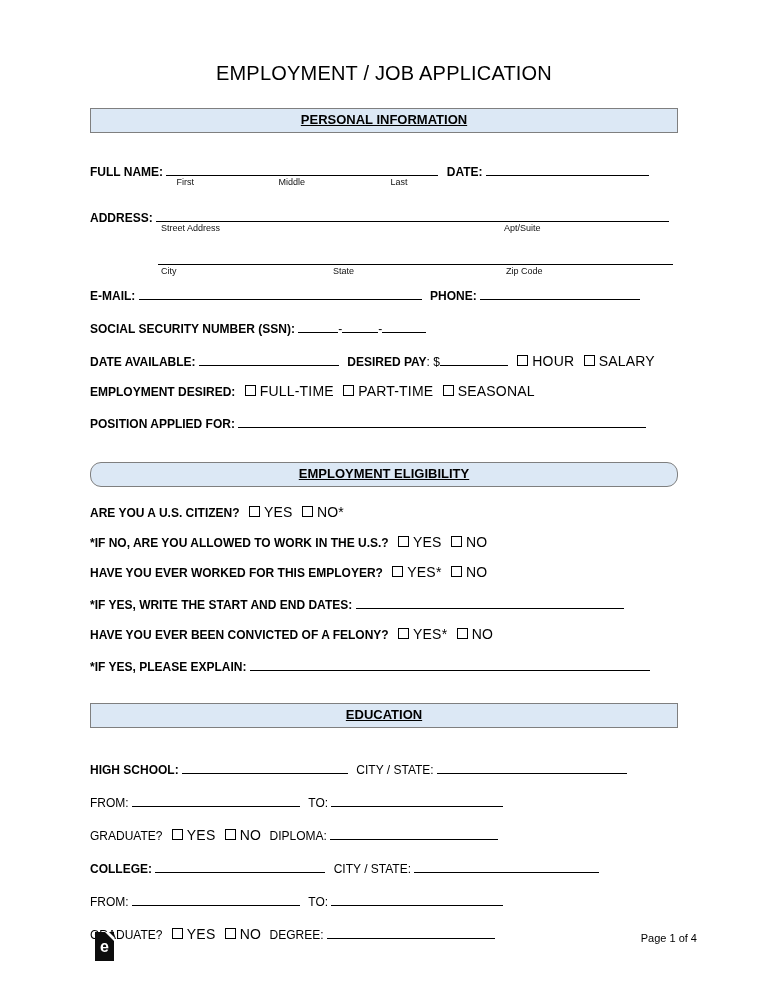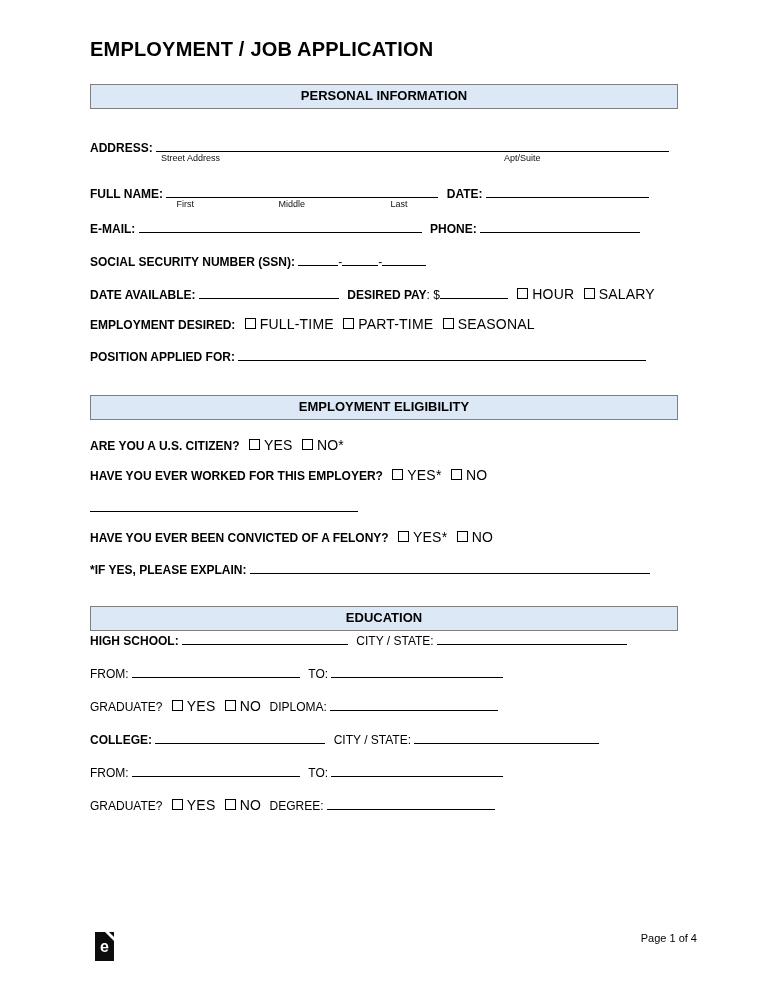--- a/index.html
+++ b/index.html
@@ -2,44 +2,44 @@
 <html><head>
 <meta charset="utf-8">
 <style>
   html,body{margin:0;padding:0;background:#ffffff;}
   .page{
     position:relative;width:768px;height:994px;background:#ffffff;overflow:hidden;
     font-family:"Liberation Sans","DejaVu Sans",sans-serif;color:#000;
   }
   .content{position:absolute;left:90px;top:0;width:588px;}
   .title{
-    padding-top:36px;font-size:20px;font-weight:bold;
+    padding-top:60px;text-align:center;font-size:20px;font-weight:normal;
     line-height:26px;letter-spacing:0.2px;
   }
   .bar{
     box-sizing:border-box;height:25px;margin-top:22px;
     background:#dce8f5;border:1px solid #7f7f7f;
-    text-align:center;font-weight:bold;font-size:13px;line-height:22px;
-  }
-  .bar.mt31{margin-top:31px;}
+    text-align:center;font-weight:bold;font-size:13px;line-height:22px;text-decoration:underline;
+  }
+  .bar.mt31{margin-top:31px;border-radius:11px;}
   .bar.mt29{margin-top:29px;}
   .row{font-size:12px;line-height:14px;white-space:nowrap;}
   .b{font-weight:bold;}
   .sm{font-size:14px;letter-spacing:0.2px;}
   .ul{display:inline-block;height:13px;border-bottom:1px solid #000;}
   .subwrap{position:relative;}
   .sub{position:absolute;top:15px;font-size:9px;line-height:10px;color:#111;white-space:nowrap;}
   .cb{
     display:inline-block;box-sizing:content-box;width:9px;height:9px;
     border:1px solid #000;margin:0 4px 0 6px;background:#fff;
   }
   .gap{margin-left:5px;}
   
   .mt29{margin-top:29px}.mt26{margin-top:26px}.mt30{margin-top:18px}
-  .mt16{margin-top:16px}.mt15{margin-top:15px}.mt32{}
+  .mt16{margin-top:16px}.mt15{margin-top:15px}.mt32{margin-top:32px}
   
   .logo{
     position:absolute;left:95px;top:932px;width:19px;height:29px;background:#0d0d0d;
   }
   .logo::before{ 
     content:"";position:absolute;top:0;right:0;width:0;height:0;
     border-top:9px solid #ffffff;border-left:9px solid transparent;
   }
   .logo::after{ 
     content:"";position:absolute;top:0;right:0;width:0;height:0;
@@ -53,40 +53,47 @@
 </style>
 </head>
 <body>
 
 <div class="page">
   <div class="content">
 
     <div class="title">EMPLOYMENT / JOB APPLICATION</div>
 
     <div class="bar">PERSONAL INFORMATION</div>
-
-    <div class="row mt29">
-      <span class="b">ADDRESS:</span>
-      <span class="ul subwrap" style="width:513px">
-        <span class="sub" style="left:5px">Street Address</span>
-        <span class="sub" style="left:348px">Apt/Suite</span>
-      </span>
-    </div>
 
     <div class="row mt29">
       <span class="b">FULL NAME:</span>
       <span class="ul subwrap" style="width:272px">
         <span class="sub" style="left:10px">First</span>
         <span class="sub" style="left:112px">Middle</span>
         <span class="sub" style="left:224px">Last</span>
       </span>
       <span class="b gap">DATE:</span>
       <span class="ul" style="width:163px"></span>
     </div>
 
+    <div class="row mt29">
+      <span class="b">ADDRESS:</span>
+      <span class="ul subwrap" style="width:513px">
+        <span class="sub" style="left:5px">Street Address</span>
+        <span class="sub" style="left:348px">Apt/Suite</span>
+      </span>
+    </div>
+
+    <div class="row mt26" style="margin-left:68px">
+      <span class="ul subwrap" style="width:515px">
+        <span class="sub" style="left:3px">City</span>
+        <span class="sub" style="left:175px">State</span>
+        <span class="sub" style="left:348px">Zip Code</span>
+      </span>
+    </div>
 
     <div class="row mt30">
       <span class="b">E-MAIL:</span>
       <span class="ul" style="width:283px"></span>
       <span class="b gap">PHONE:</span>
       <span class="ul" style="width:160px"></span>
     </div>
 
     <div class="row mt16">
       <span class="b">SOCIAL SECURITY NUMBER (SSN):</span>
@@ -114,28 +121,34 @@
     </div>
 
     <div class="bar mt31">EMPLOYMENT ELIGIBILITY</div>
 
     <div class="row mt30">
       <span class="b">ARE YOU A U.S. CITIZEN?</span>
       <span class="cb"></span><span class="sm">YES</span>
       <span class="cb"></span><span class="sm">NO*</span>
     </div>
 
+    <div class="row mt15">
+      <span class="b">*IF NO, ARE YOU ALLOWED TO WORK IN THE U.S.?</span>
+      <span class="cb"></span><span class="sm">YES</span>
+      <span class="cb"></span><span class="sm">NO</span>
+    </div>
 
     <div class="row mt15">
       <span class="b">HAVE YOU EVER WORKED FOR THIS EMPLOYER?</span>
       <span class="cb"></span><span class="sm">YES*</span>
       <span class="cb"></span><span class="sm">NO</span>
     </div>
 
     <div class="row mt15">
+      <span class="b">*IF YES, WRITE THE START AND END DATES:</span>
       <span class="ul" style="width:268px"></span>
     </div>
 
     <div class="row mt15">
       <span class="b">HAVE YOU EVER BEEN CONVICTED OF A FELONY?</span>
       <span class="cb"></span><span class="sm">YES*</span>
       <span class="cb"></span><span class="sm">NO</span>
     </div>
 
     <div class="row mt15">

